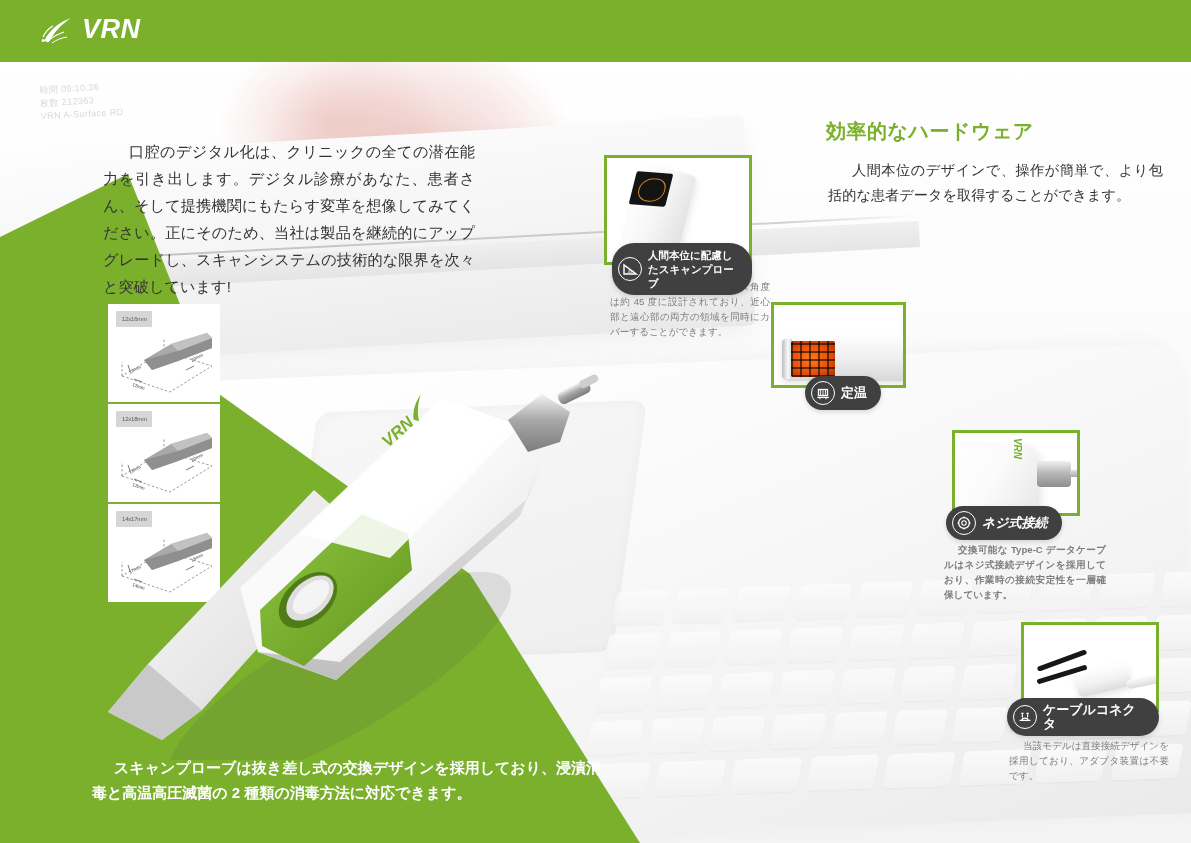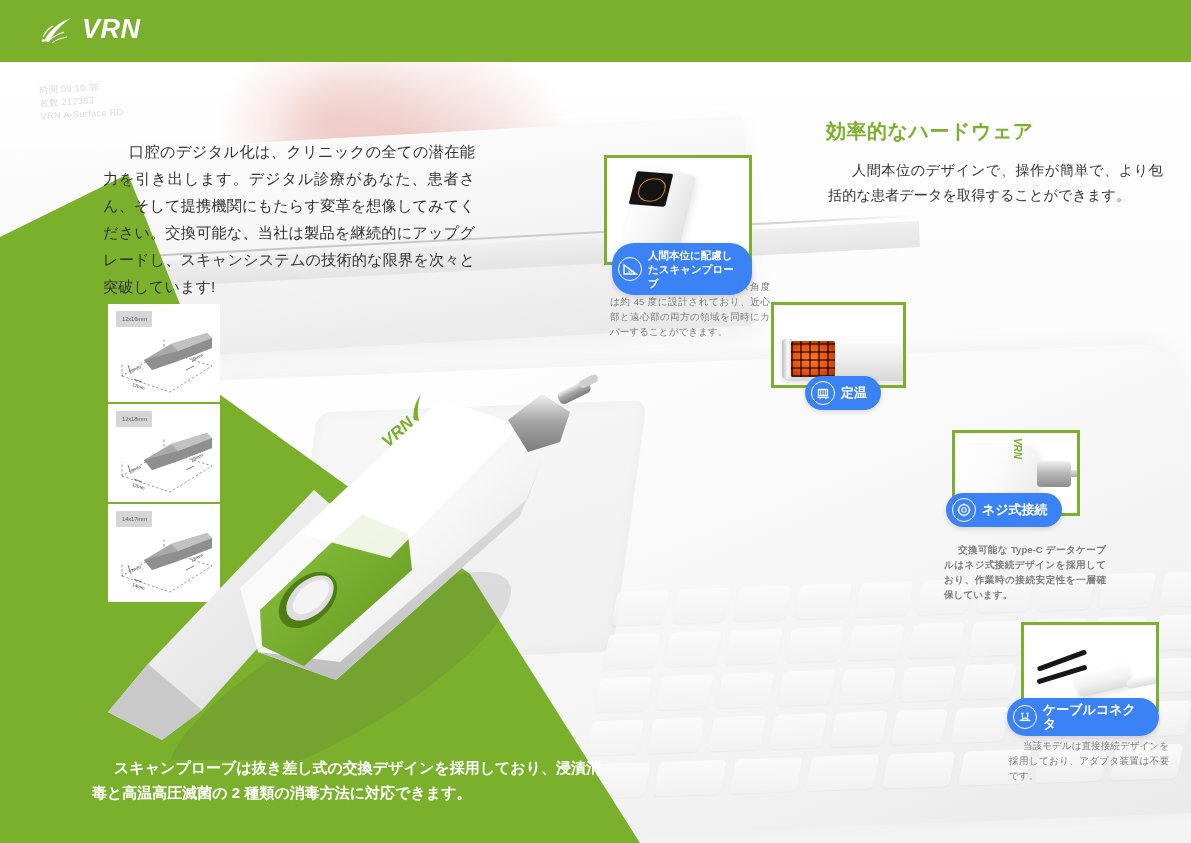--- a/index.html
+++ b/index.html
@@ -158,21 +158,21 @@
   .feat-frame {
     position: relative;
     border: 3px solid #7ab02c;
     background: #ffffff;
     overflow: hidden;
   }
   .feat-img { position: absolute; inset: 0; }
   .badge {
     position: absolute; z-index: 6;
     display: flex; align-items: center; gap: 6px;
-    background: #3b82f6; color: #ffffff;
+    background: #404040; color: #ffffff;
     border-radius: 22px; padding: 5px 14px 5px 6px;
     box-shadow: 0 2px 5px rgba(0,0,0,0.14);
   }
   .badge-icon {
     width: 24px; height: 24px; border-radius: 50%;
     border: 1.6px solid #ffffff;
     display: flex; align-items: center; justify-content: center;
     flex: 0 0 auto;
   }
   .badge-text { font-size: 13px; font-weight: bold; line-height: 14px; }
@@ -352,21 +352,21 @@
         <path d="M4 26 C10 14, 20 7, 31 3 C22 9, 14 17, 9 27 Z" fill="#ffffff"></path>
         <path d="M3 22 C6 16, 9 13, 13 11" stroke="#ffffff" stroke-width="1.3" fill="none"></path>
         <path d="M7 27 C12 22, 18 19, 24 17" stroke="#ffffff" stroke-width="1.1" fill="none"></path>
         <path d="M12 28 C16 25, 21 23, 27 22" stroke="#ffffff" stroke-width="1" fill="none"></path>
         <circle cx="3.2" cy="25.4" r="1.5" fill="#ffffff"></circle>
       </svg>
       <span class="logo-text">VRN</span>
     </div>
   </div>
 
-  <div class="para-left">口腔のデジタル化は、クリニックの全ての潜在能力を引き出します。デジタル診療があなた、患者さん、そして提携機関にもたらす変革を想像してみてください。交換可能な、当社は製品を継続的にアップグレードし、スキャンシステムの技術的な限界を次々と突破しています!</div>
+  <div class="para-left">口腔のデジタル化は、クリニックの全ての潜在能力を引き出します。デジタル診療があなた、患者さん、そして提携機関にもたらす変革を想像してみてください。正にそのため、当社は製品を継続的にアップグレードし、スキャンシステムの技術的な限界を次々と突破しています!</div>
 
   <div class="head-right">効率的なハードウェア</div>
   <div class="para-right">人間本位のデザインで、操作が簡単で、より包括的な患者データを取得することができます。</div>
 
   <div class="dims">
 
     <div class="dim-card">
       <svg class="dim-svg" width="112" height="98" viewBox="0 0 112 98">
         <g fill="none" stroke="#3a3a3a" stroke-width=".5" stroke-dasharray="2.5,2">
           <path d="M14 72 L62 88 L104 62 L56 47 Z"></path>
@@ -528,21 +528,21 @@
 
   <div class="feat" style="left:952px; top:430px;">
     <div class="feat-frame" style="width:128px; height:86px;">
       <div class="feat-img">
         <div class="probe-3">
             <span class="mini-logo">VRN</span>
           </div>
         <div class="screw"></div>
       </div>
     </div>
-    <div class="badge" style="left:-6px; top:63px;">
+    <div class="badge" style="left:-6px; top:76px;font-style:italic;">
       <span class="badge-icon">
         <svg width="16" height="16" viewBox="0 0 16 16">
           <circle cx="8" cy="8" r="5.4" fill="none" stroke="#ffffff" stroke-width="1.3"></circle>
           <circle cx="8" cy="8" r="2.2" fill="none" stroke="#ffffff" stroke-width="1.1"></circle>
           <path d="M8 1.4 L8 3.2 M8 12.8 L8 14.6 M1.4 8 L3.2 8 M12.8 8 L14.6 8" stroke="#ffffff" stroke-width="1.2"></path>
         </svg>
       </span>
       <span class="badge-text">ネジ式接続</span>
     </div>
     <div class="feat-desc" style="position:absolute; left:-8px; top:112px; width:162px;font-weight:bold;">交換可能な Type-C データケーブルはネジ式接続デザインを採用しており、作業時の接続安定性を一層確保しています。</div>

